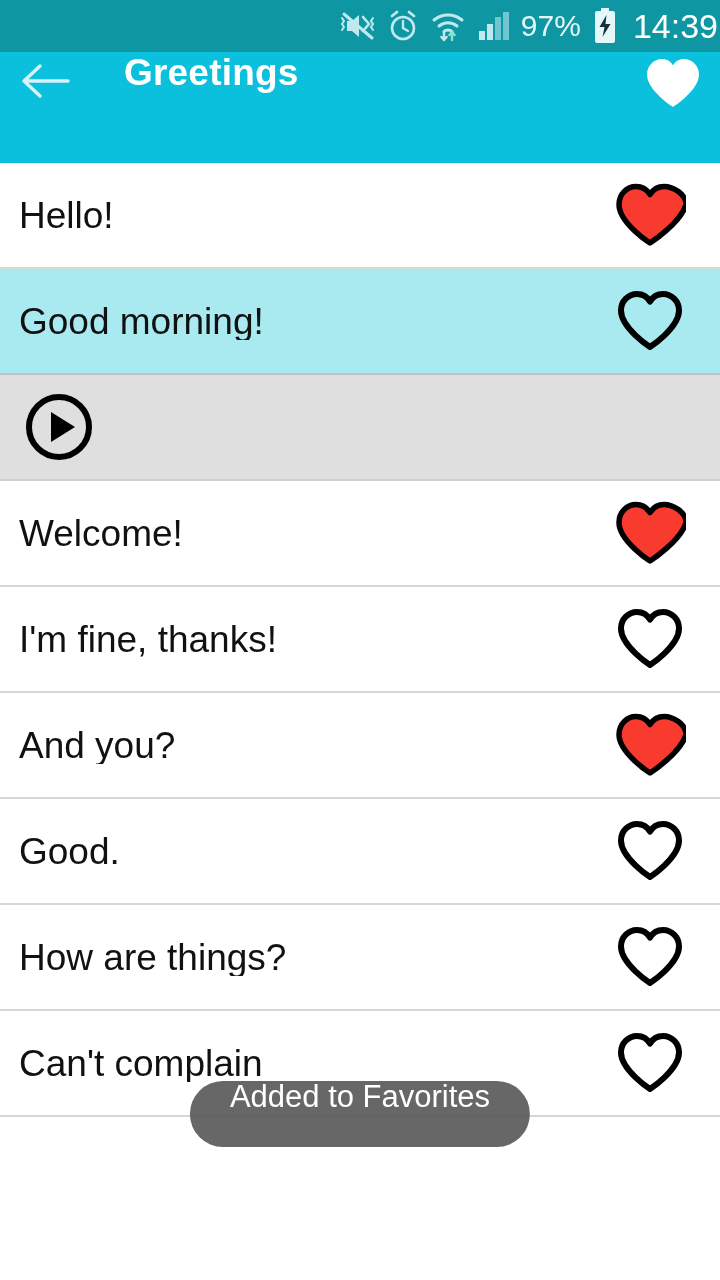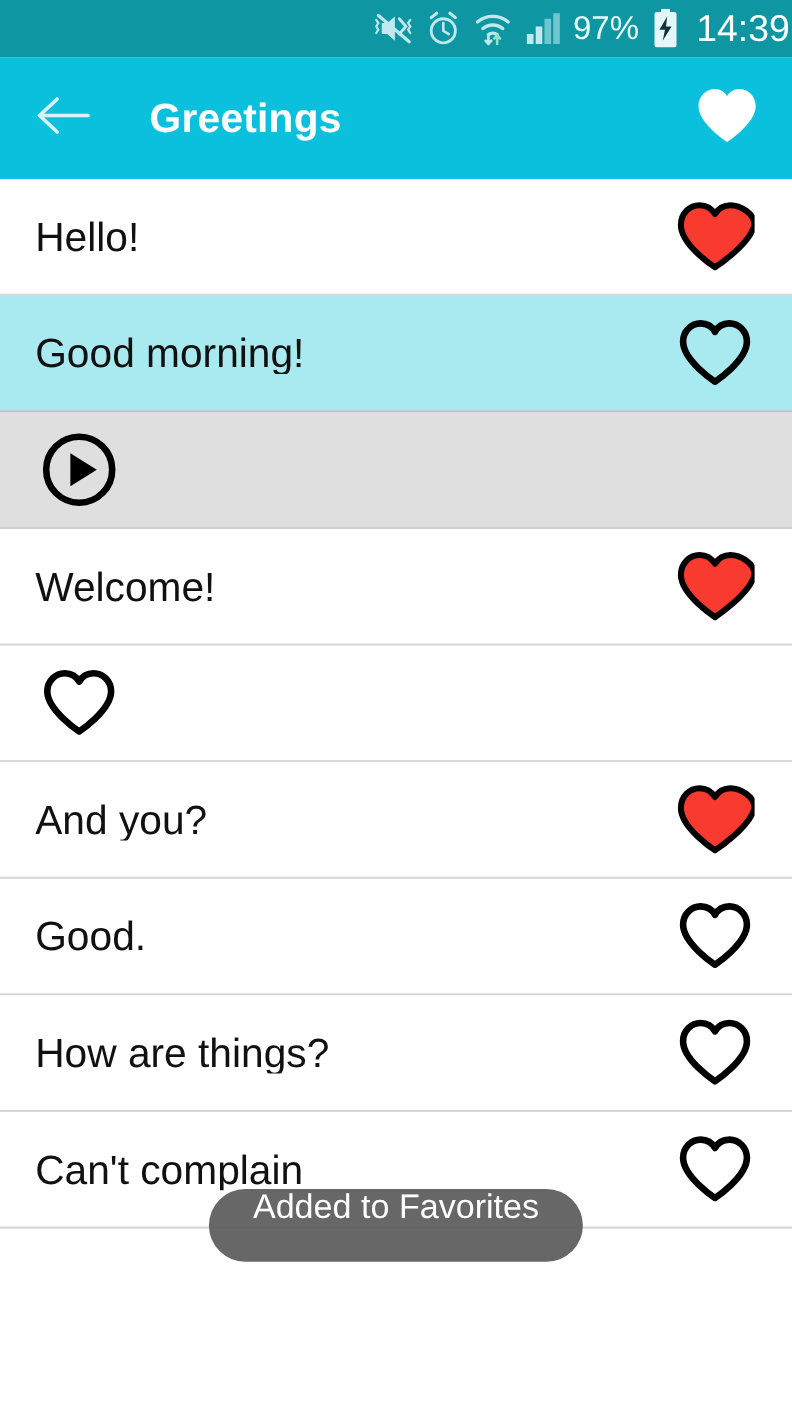--- a/index.html
+++ b/index.html
@@ -17,36 +17,36 @@
     display:flex; align-items:center; justify-content:flex-end;
     padding-right:2px; gap:12px;
   }
   .statusbar .sicon { display:flex; align-items:center; justify-content:center; }
   .batt-pct { color:#e6f7f9; font-size:30px; line-height:1; }
   .clock { color:#ffffff; font-size:34px; line-height:1; margin-left:4px; }
 
   
   .appbar {
     height:111px; background:#0ac0dc;
-    display:flex; align-items:center; padding:0 26px;
+    display:flex; align-items:flex-start; padding:0 14px;
   }
   .back-btn { width:62px; height:62px; display:flex; align-items:center; justify-content:center; }
   .appbar-title {
     color:#ffffff; font-size:37px; font-weight:bold;
     margin-left:48px; letter-spacing:0.2px;
   }
   .appbar-spacer { flex:1; }
   .fav-btn { width:66px; height:66px; display:flex; align-items:center; justify-content:center; }
 
   
   .list { position:relative; }
   .row {
     position:relative; height:106px;
     display:flex; align-items:center;
-    padding:0 30px 0 32px;
+    padding:0 30px 0 19px;
     border-bottom:2px solid #d6d6d6;
     background:#ffffff;
   }
   .row.highlight-cyan { background:#a9e9f0; border-bottom-color:#c3c3c3; }
   .row.highlight-gray  { background:#dfdfdf; border-bottom-color:#cfcfcf; }
   .row-label {
     font-size:37px; color:#111111; line-height:1; flex:1;
     white-space:nowrap; overflow:hidden;
   }
   .row-action { width:80px; display:flex; align-items:center; justify-content:center; }
@@ -174,20 +174,21 @@
       <span class="row-label">Welcome!</span>
       <span class="row-action">
         <svg width="72" height="66" viewBox="0 0 72 66">
           <path d="M36 61S5 41 5 22.5C5 12 13 4.5 22 4.5c6 0 11 3.2 14 8 3-4.8 8-8 14-8 9 0 22 7.5 22 18C67 41 36 61 36 61z" fill="#f93a2f" stroke="#000" stroke-width="5.5" stroke-linejoin="round"></path>
         </svg>
       </span>
     </div>
 
 
     <div class="row">
+      <span class="row-label">I'm fine, thanks!</span>
       <span class="row-action">
         <svg width="72" height="66" viewBox="0 0 72 66">
           <path d="M36 59S7 40 7 22.5C7 13 14.5 6 23 6c5.6 0 10.4 3 13 7.6C38.6 9 43.4 6 49 6c8.5 0 16 7 16 16.5C65 40 36 59 36 59z" fill="none" stroke="#000" stroke-width="6" stroke-linejoin="round"></path>
         </svg>
       </span>
     </div>
 
     <div class="row">
       <span class="row-label">And you?</span>
       <span class="row-action">

